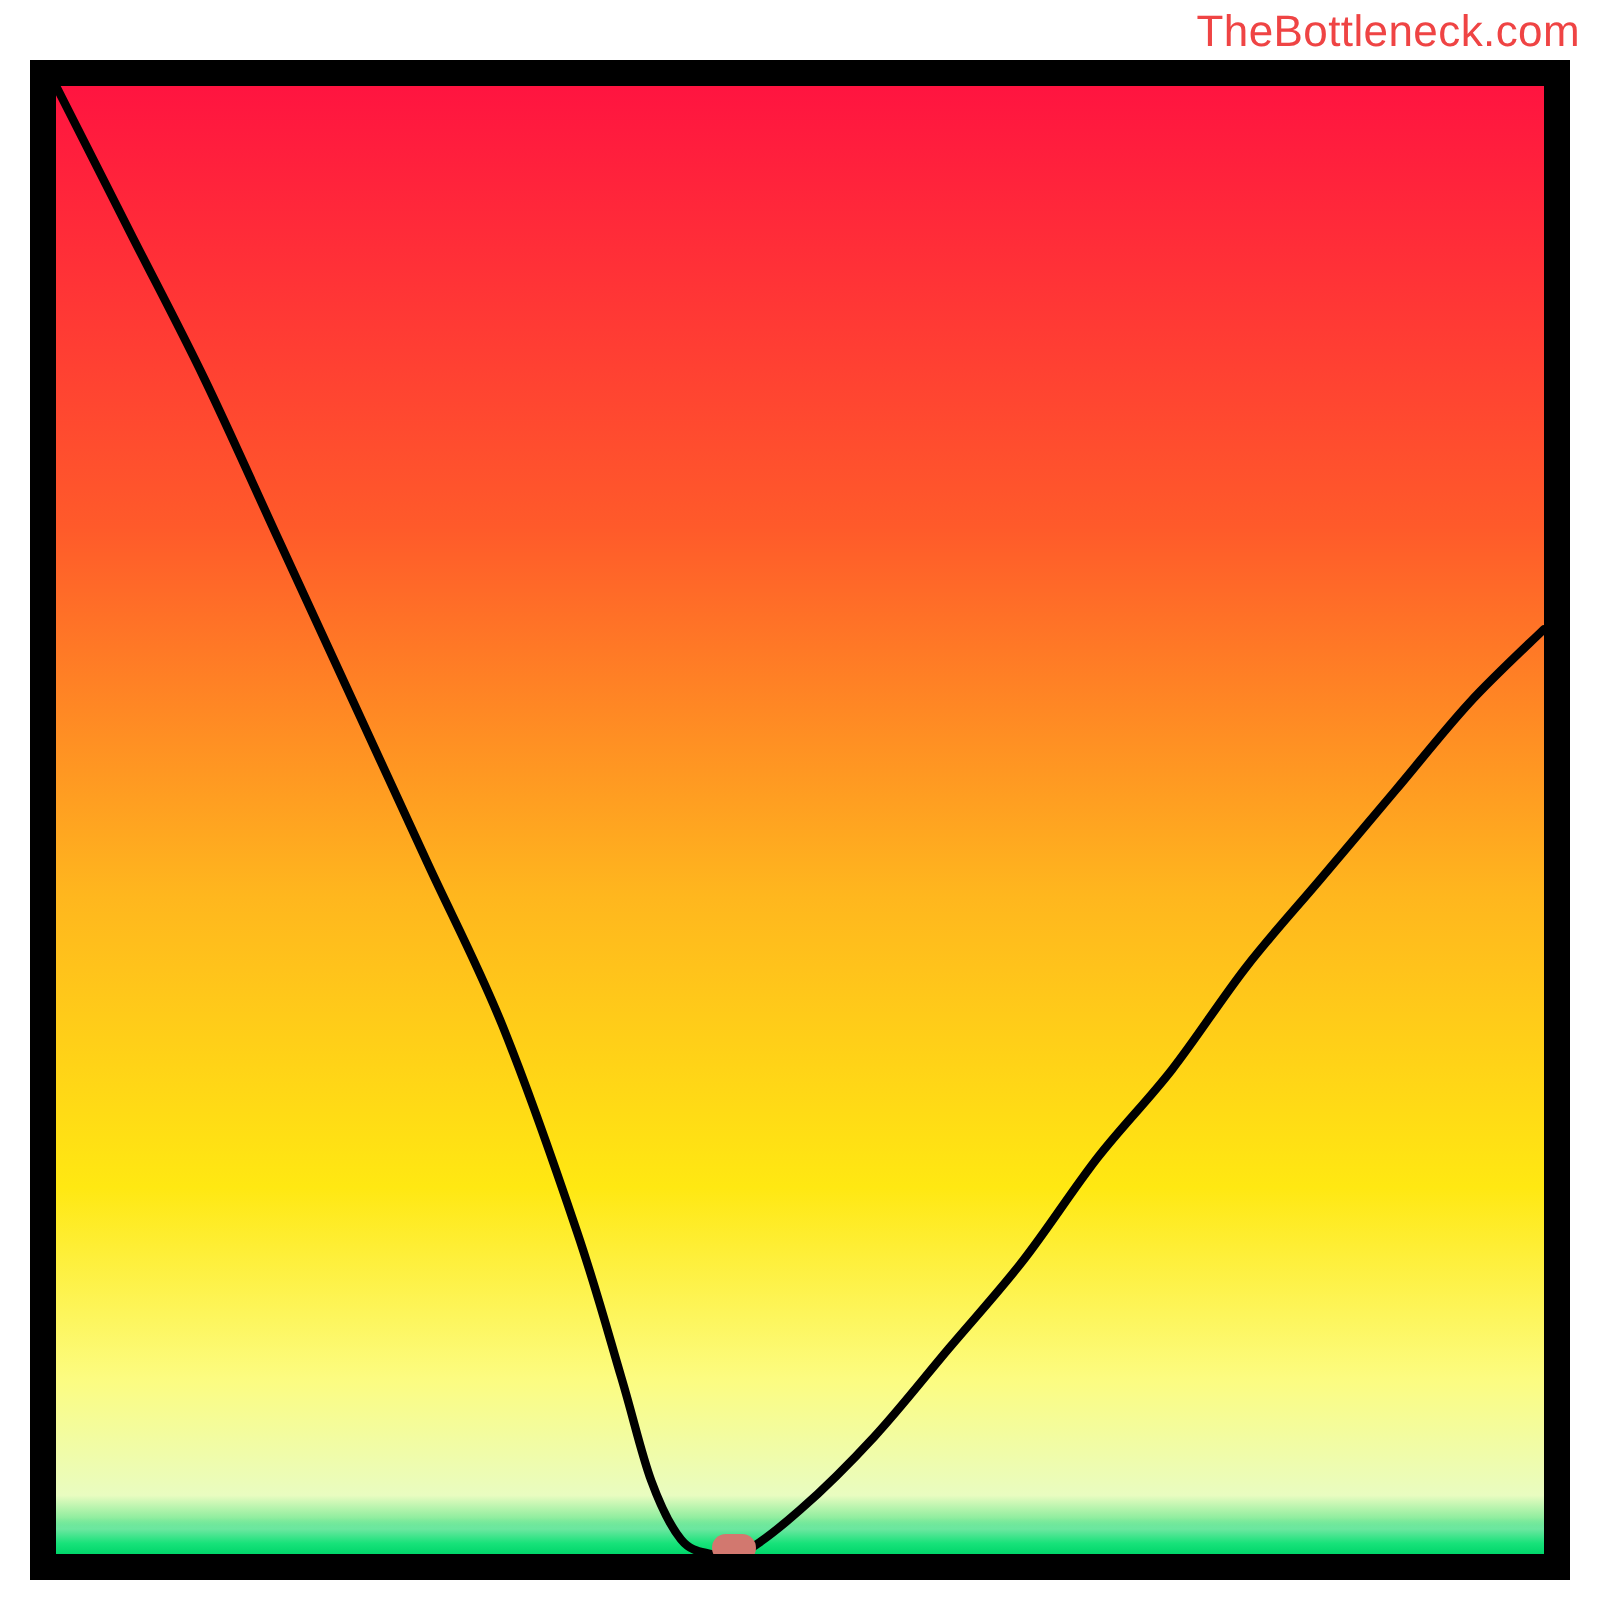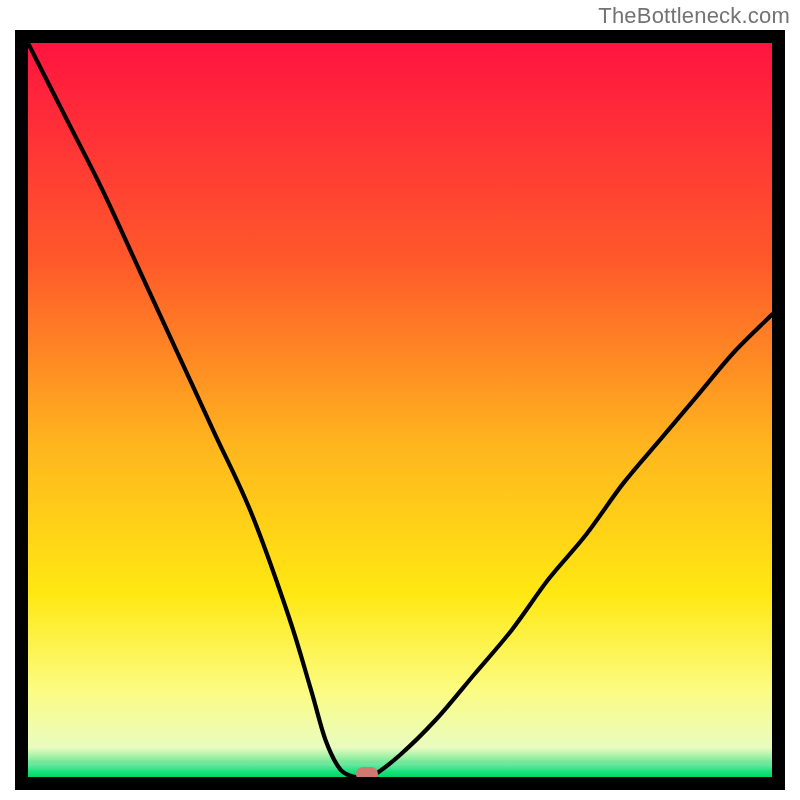--- a/index.html
+++ b/index.html
@@ -4,21 +4,21 @@
 <style>
   * { margin: 0; padding: 0; box-sizing: border-box; }
   html, body { width: 800px; height: 800px; overflow: hidden; }
   body { background: #fff; position: relative; }
   .watermark {
     position: absolute;
     top: 3px;
     right: 10px;
     font-family: Arial, Helvetica, sans-serif;
     font-size: 22px;
-    color: #737373;
+    color: #ef4444;
     font-weight: 500;
     letter-spacing: 0.2px;
     z-index: 10;
   }
   .frame {
     position: absolute;
     top: 30px;
     left: 15px;
     width: 770px;
     height: 760px;

